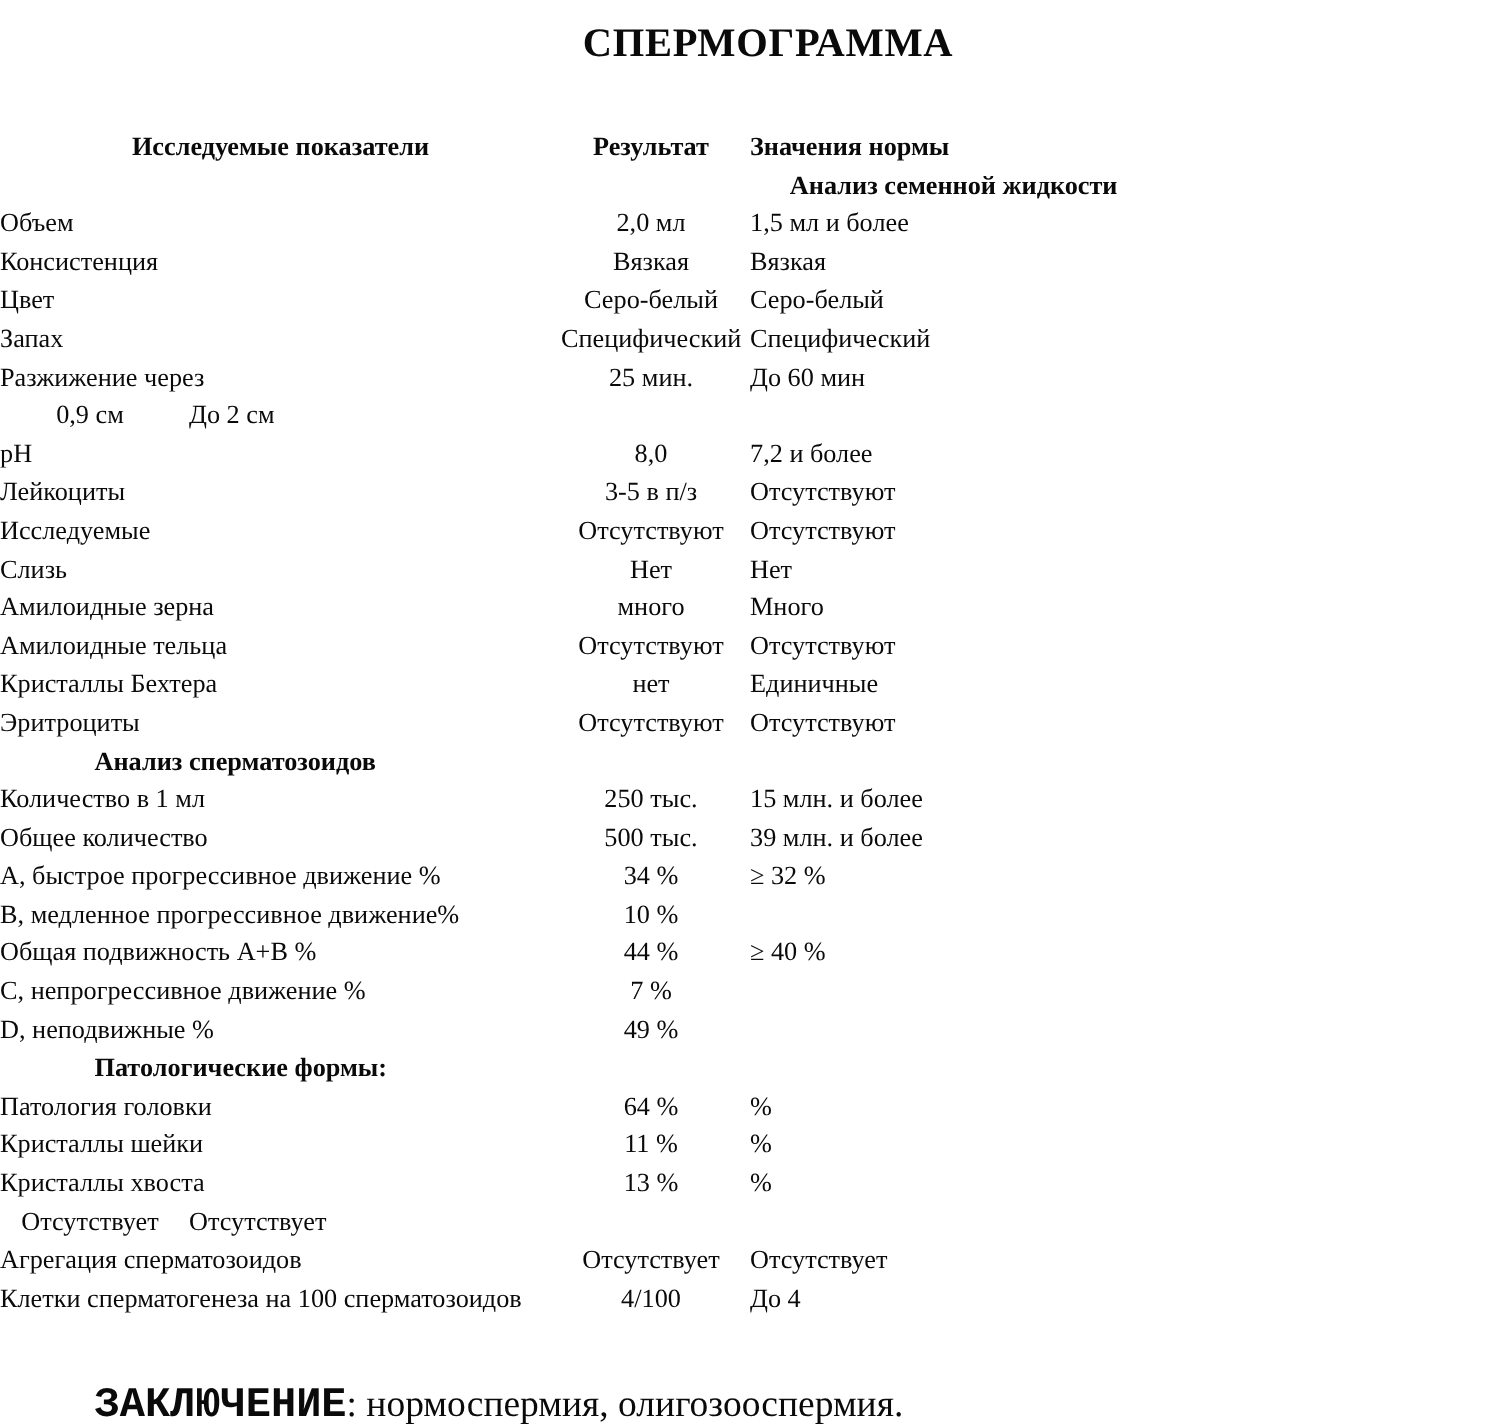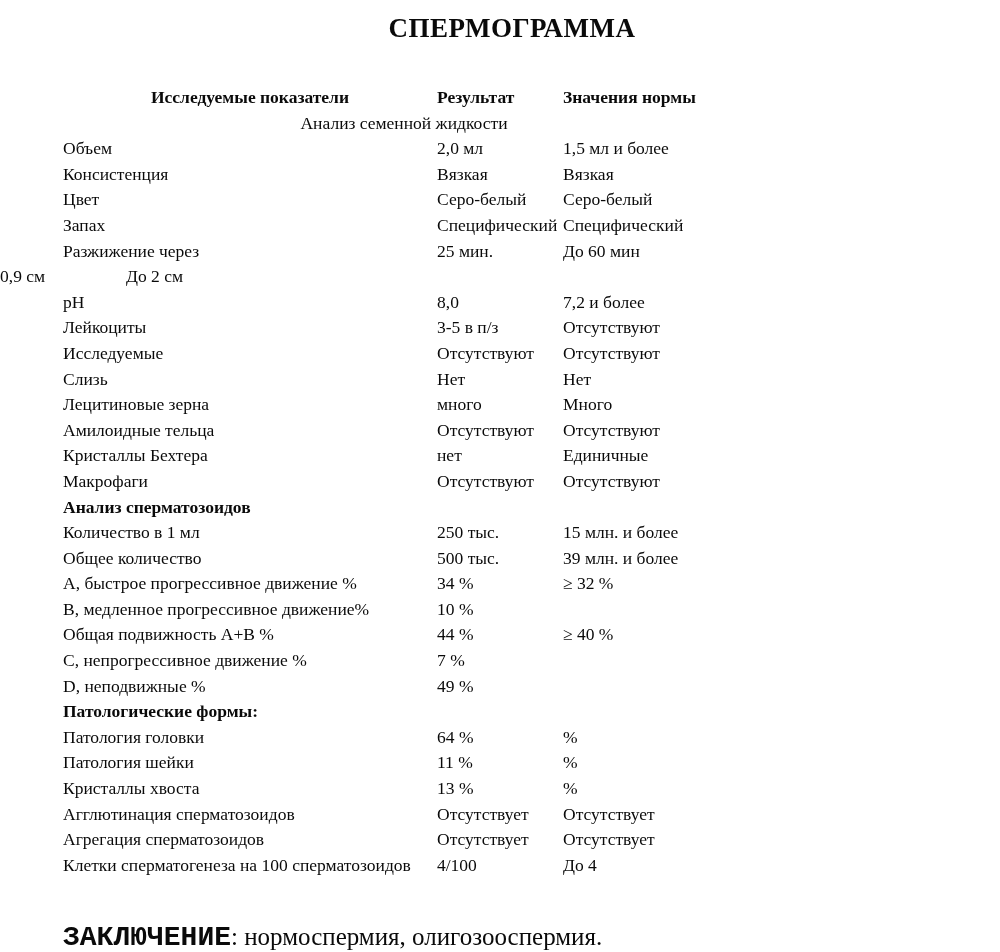--- a/index.html
+++ b/index.html
@@ -32,40 +32,40 @@
     width: 1000px;
   }
   .row {
     display: flex;
     height: 25.6px;
     line-height: 25.6px;
     font-size: 17.5px;
     white-space: nowrap;
   }
   .c1 {
-    margin-left: 63px;
     width: 374px;
     text-align: left;
     overflow: visible;
   }
   .c2 {
     width: 120px;
+    text-align: center;
   }
   .c3 {
     margin-left: 6px;
     text-align: center;
   }
   .header-row .c1 { text-align: center; font-weight: bold; }
   .header-row .c2 { font-weight: bold; }
   .header-row .c3 { font-weight: bold; }
   .span-center {
     margin-left: 63px;
     width: 682px;
-    text-align: center;
-    font-weight: normal;
+    text-align: right;
+    font-weight: bold;
   }
   .span-left {
     margin-left: 63px;
     font-weight: bold;
   }
   .conclusion {
     position: absolute;
     top: 920px;
     left: 63px;
     width: 900px;
@@ -137,36 +137,36 @@
         <div class="c1">Исследуемые</div>
         <div class="c2">Отсутствуют</div>
         <div class="c3">Отсутствуют</div>
       </div>
       <div class="row">
         <div class="c1">Слизь</div>
         <div class="c2">Нет</div>
         <div class="c3">Нет</div>
       </div>
       <div class="row">
-        <div class="c1">Лецитиновые зерна</div>
+        <div class="c1">Амилоидные зерна</div>
         <div class="c2">много</div>
         <div class="c3">Много</div>
       </div>
       <div class="row">
         <div class="c1">Амилоидные тельца</div>
         <div class="c2">Отсутствуют</div>
         <div class="c3">Отсутствуют</div>
       </div>
       <div class="row">
         <div class="c1">Кристаллы Бехтера</div>
         <div class="c2">нет</div>
         <div class="c3">Единичные</div>
       </div>
       <div class="row">
-        <div class="c1">Макрофаги</div>
+        <div class="c1">Эритроциты</div>
         <div class="c2">Отсутствуют</div>
         <div class="c3">Отсутствуют</div>
       </div>
       <div class="row">
         <div class="span-left">Анализ сперматозоидов</div>
       </div>
       <div class="row">
         <div class="c1">Количество в 1 мл</div>
         <div class="c2">250 тыс.</div>
         <div class="c3">15 млн. и более</div>
@@ -203,31 +203,30 @@
       </div>
       <div class="row">
         <div class="span-left">Патологические формы:</div>
       </div>
       <div class="row">
         <div class="c1">Патология головки</div>
         <div class="c2">64 %</div>
         <div class="c3">%</div>
       </div>
       <div class="row">
-        <div class="c1">Патология шейки</div>
+        <div class="c1">Кристаллы шейки</div>
         <div class="c2">11 %</div>
         <div class="c3">%</div>
       </div>
       <div class="row">
         <div class="c1">Кристаллы хвоста</div>
         <div class="c2">13 %</div>
         <div class="c3">%</div>
       </div>
       <div class="row">
-        <div class="c1">Агглютинация сперматозоидов</div>
         <div class="c2">Отсутствует</div>
         <div class="c3">Отсутствует</div>
       </div>
       <div class="row">
         <div class="c1">Агрегация сперматозоидов</div>
         <div class="c2">Отсутствует</div>
         <div class="c3">Отсутствует</div>
       </div>
       <div class="row">
         <div class="c1">Клетки сперматогенеза на 100 сперматозоидов</div>

